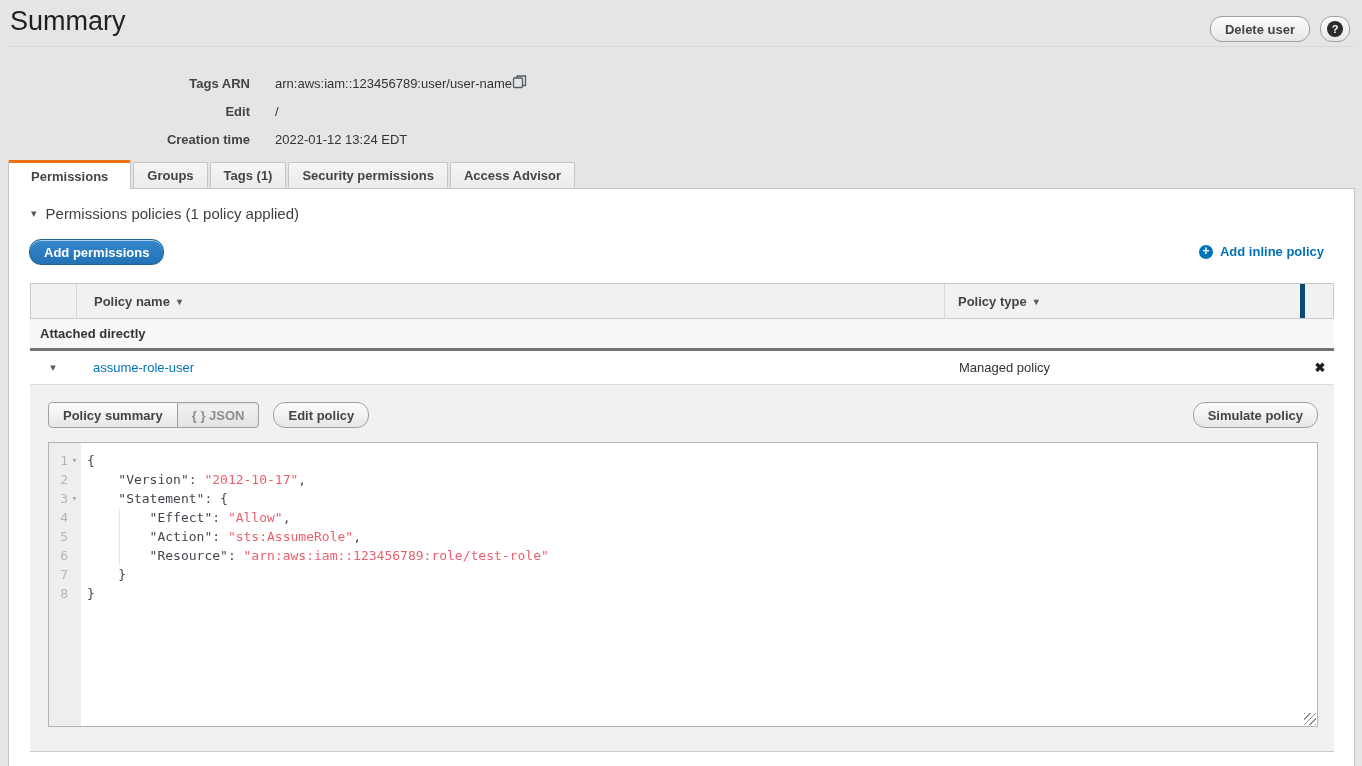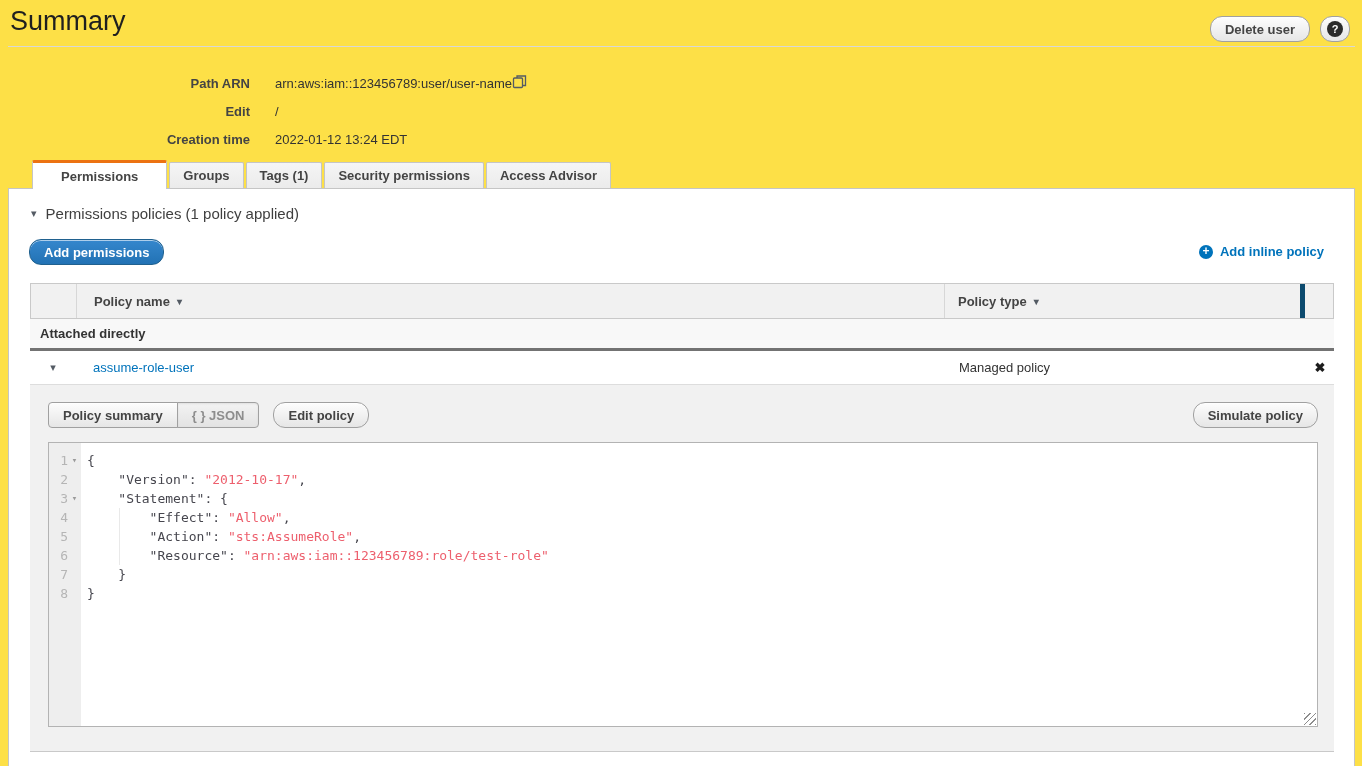--- a/index.html
+++ b/index.html
@@ -1,17 +1,17 @@
 <!DOCTYPE html>
 <html><head>
 <meta charset="utf-8">
 <style>
   html,body{margin:0;padding:0;background:#fff;}
   *{box-sizing:border-box;}
-  .app{position:relative;width:1362px;height:766px;background:#fde047;
+  .app{position:relative;width:1362px;height:766px;background:#e5e5e5;
        font-family:"Liberation Sans",sans-serif;color:#444;overflow:hidden;}
 
   
   .page-header{position:absolute;top:0;left:0;width:100%;height:46px;}
   .page-title{position:absolute;left:10px;top:6px;font-size:27px;font-weight:400;color:#1f1f1f;}
   .header-rule{position:absolute;top:46px;left:8px;width:1347px;border-top:1px solid #d8d8d8;}
   .header-actions{position:absolute;top:16px;right:12px;display:flex;gap:10px;align-items:center;}
 
   .btn{display:inline-flex;align-items:center;justify-content:center;height:26px;
        padding:0 14px;font-size:13px;font-weight:bold;color:#444;
@@ -29,21 +29,21 @@
   .field-label{width:250px;text-align:right;font-weight:bold;color:#444;}
   .field-value{margin-left:25px;color:#333;display:flex;align-items:center;gap:0;}
   .copy-icon{display:inline-block;cursor:pointer;}
 
   
   .tabs{position:absolute;top:160px;left:8px;height:28px;display:flex;align-items:flex-end;gap:2px;z-index:3;}
   .tab{display:flex;align-items:center;height:26px;padding:0 13px;font-size:13px;font-weight:bold;
        color:#444;background:linear-gradient(#f5f5f5,#ebebeb);
        border:1px solid #c5c5c5;border-bottom:none;border-radius:2px 2px 0 0;cursor:pointer;white-space:nowrap;}
   .tab.active{height:29px;margin-bottom:-1px;background:#fff;border-top:3px solid #ec7211;
-       border-left:1px solid #c5c5c5;border-right:1px solid #c5c5c5;padding:0 28px;z-index:4;margin-left:24px;}
+       border-left:1px solid #c5c5c5;border-right:1px solid #c5c5c5;padding:0 22px;z-index:4;}
 
   
   .panel{position:absolute;top:188px;left:8px;width:1347px;height:578px;background:#fff;
          border:1px solid #c5c5c5;border-bottom:none;}
 
   .section-header{position:absolute;top:16px;left:22px;display:flex;align-items:center;gap:9px;
                   font-size:15px;color:#3f3f3f;cursor:pointer;}
   .caret{font-size:11px;color:#545b64;line-height:1;}
 
   .add-permissions{position:absolute;top:50px;left:20px;}
@@ -110,21 +110,21 @@
       <button class="btn">Delete user</button>
       <button class="btn btn-help">
         <span class="help-circle">?</span>
       </button>
     </div>
   </div>
   <div class="header-rule"></div>
 
   <div class="fields">
     <div class="field-row">
-      <div class="field-label">Path ARN</div>
+      <div class="field-label">Tags ARN</div>
       <div class="field-value">
         <span>arn:aws:iam::123456789:user/user-name</span>
         <span class="copy-icon">
           <svg width="15" height="15" viewBox="0 0 15 15" fill="none" stroke="#545b64" stroke-width="1.3">
             <rect x="1.5" y="4" width="9" height="9.5" rx="1"></rect>
             <path d="M5 4 V2 h8.5 v9.5 h-2.5"></path>
           </svg>
         </span>
       </div>
     </div>

